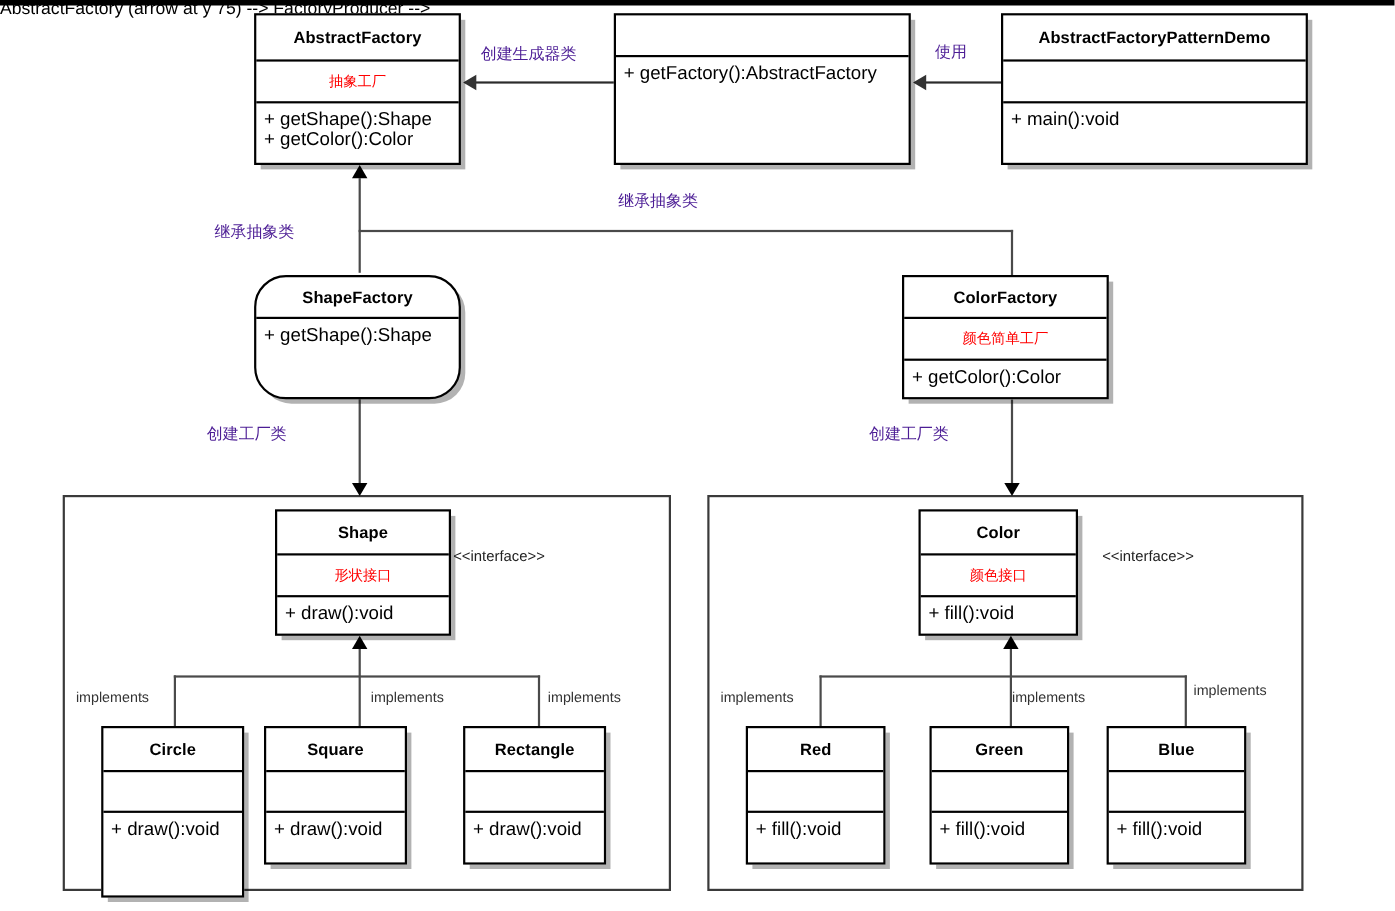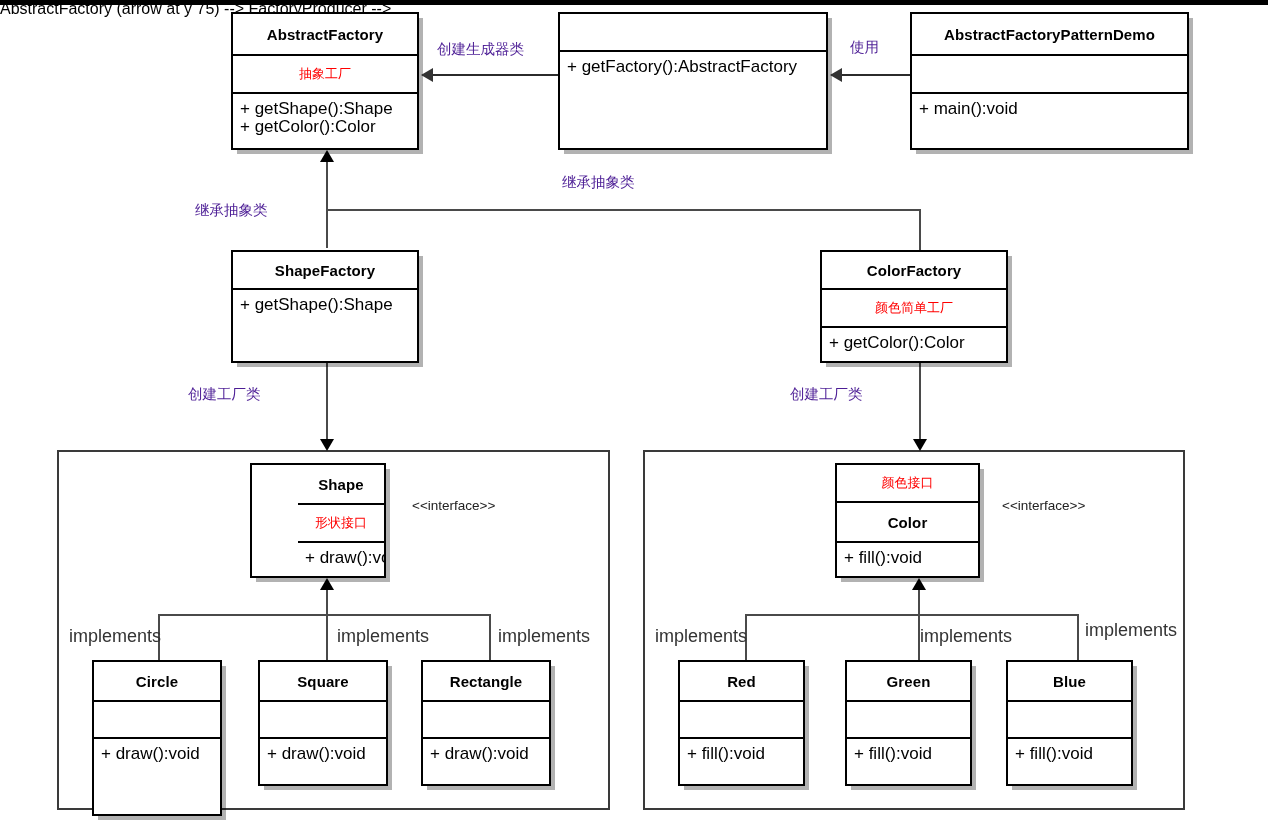--- a/index.html
+++ b/index.html
@@ -107,21 +107,21 @@
 
   
   .lbl {
     position: absolute;
     font-size: 14px;
     color: #4c1d95;
     white-space: nowrap;
     z-index: 6;
   }
   .lbl.cn { font-size: 14.5px; }
-  .lbl.small { font-size: 18px; color: #333333; }
+  .lbl.small { font-size: 13px; color: #333333; }
   .lbl.iface { font-size: 13.5px; color: #222222; }
 </style>
 </head>
 <body>
 
 <div id="canvas">
 
   <div class="topbar"></div>
 
   
@@ -172,21 +172,21 @@
   
   <div class="ln" style="left:326px; top:209px; width:595px; height:2px;"></div>
   <div class="ln" style="left:919px; top:209px; width:2px; height:41px;"></div>
 
   <div class="lbl cn" style="left:195px; top:201px;">继承抽象类</div>
   <div class="lbl cn" style="left:562px; top:173px;">继承抽象类</div>
 
   
 
   
-  <div class="uml" style="left:231px; top:250px; width:188px; height:113px;">
+  <div class="uml" style="left:231px; top:250px; width:188px; height:113px;border-radius:29px;">
     <div class="sec title" style="height:38px;">ShapeFactory</div>
     <div class="sec ops" style="flex:1;">
       <div class="op">+ getShape():Shape</div>
     </div>
   </div>
 
   
   <div class="uml" style="left:820px; top:250px; width:188px; height:113px;">
     <div class="sec title" style="height:38px;">ColorFactory</div>
     <div class="sec note" style="height:38px;">颜色简单工厂</div>
@@ -204,21 +204,21 @@
 
   
   <div class="ln" style="left:919px; top:363px; width:2px; height:78px;"></div>
   <div class="arrow-down" style="left:913px; top:439px;"></div>
   <div class="lbl cn" style="left:790px; top:385px;">创建工厂类</div>
 
   
   <div class="group" style="left:57px; top:450px; width:553px; height:360px;"></div>
 
   
-  <div class="uml" style="left:250px; top:463px; width:136px; height:115px;padding-left:46px;">
+  <div class="uml" style="left:250px; top:463px; width:160px; height:115px;">
     <div class="sec title" style="height:40px;">Shape</div>
     <div class="sec note" style="height:38px;">形状接口</div>
     <div class="sec ops" style="flex:1;">
       <div class="op">+ draw():void</div>
     </div>
   </div>
   <div class="lbl iface" style="left:412px; top:498px;">&lt;&lt;interface&gt;&gt;</div>
 
   
   <div class="ln" style="left:326px; top:590px; width:2px; height:70px;"></div>
@@ -236,21 +236,21 @@
   
   <div class="uml" style="left:92px; top:660px; width:130px; height:156px;">
     <div class="sec title" style="height:40px;">Circle</div>
     <div class="sec empty" style="height:37px;"></div>
     <div class="sec ops" style="flex:1;">
       <div class="op">+ draw():void</div>
     </div>
   </div>
 
   
-  <div class="uml" style="left:258px; top:660px; width:130px; height:126px;">
+  <div class="uml" style="left:240px; top:660px; width:130px; height:126px;">
     <div class="sec title" style="height:40px;">Square</div>
     <div class="sec empty" style="height:37px;"></div>
     <div class="sec ops" style="flex:1;">
       <div class="op">+ draw():void</div>
     </div>
   </div>
 
   
   <div class="uml" style="left:421px; top:660px; width:130px; height:126px;">
     <div class="sec title" style="height:40px;">Rectangle</div>
@@ -258,22 +258,22 @@
     <div class="sec ops" style="flex:1;">
       <div class="op">+ draw():void</div>
     </div>
   </div>
 
   
   <div class="group" style="left:643px; top:450px; width:542px; height:360px;"></div>
 
   
   <div class="uml" style="left:835px; top:463px; width:145px; height:115px;">
+    <div class="sec title" style="height:40px;">Color</div>
     <div class="sec note" style="height:38px;">颜色接口</div>
-    <div class="sec title" style="height:40px;">Color</div>
     <div class="sec ops" style="flex:1;">
       <div class="op">+ fill():void</div>
     </div>
   </div>
   <div class="lbl iface" style="left:1002px; top:498px;">&lt;&lt;interface&gt;&gt;</div>
 
   
   <div class="ln" style="left:918px; top:590px; width:2px; height:70px;"></div>
   <div class="arrow-up" style="left:912px; top:578px;"></div>
   <div class="ln" style="left:745px; top:614px; width:334px; height:2px;"></div>

